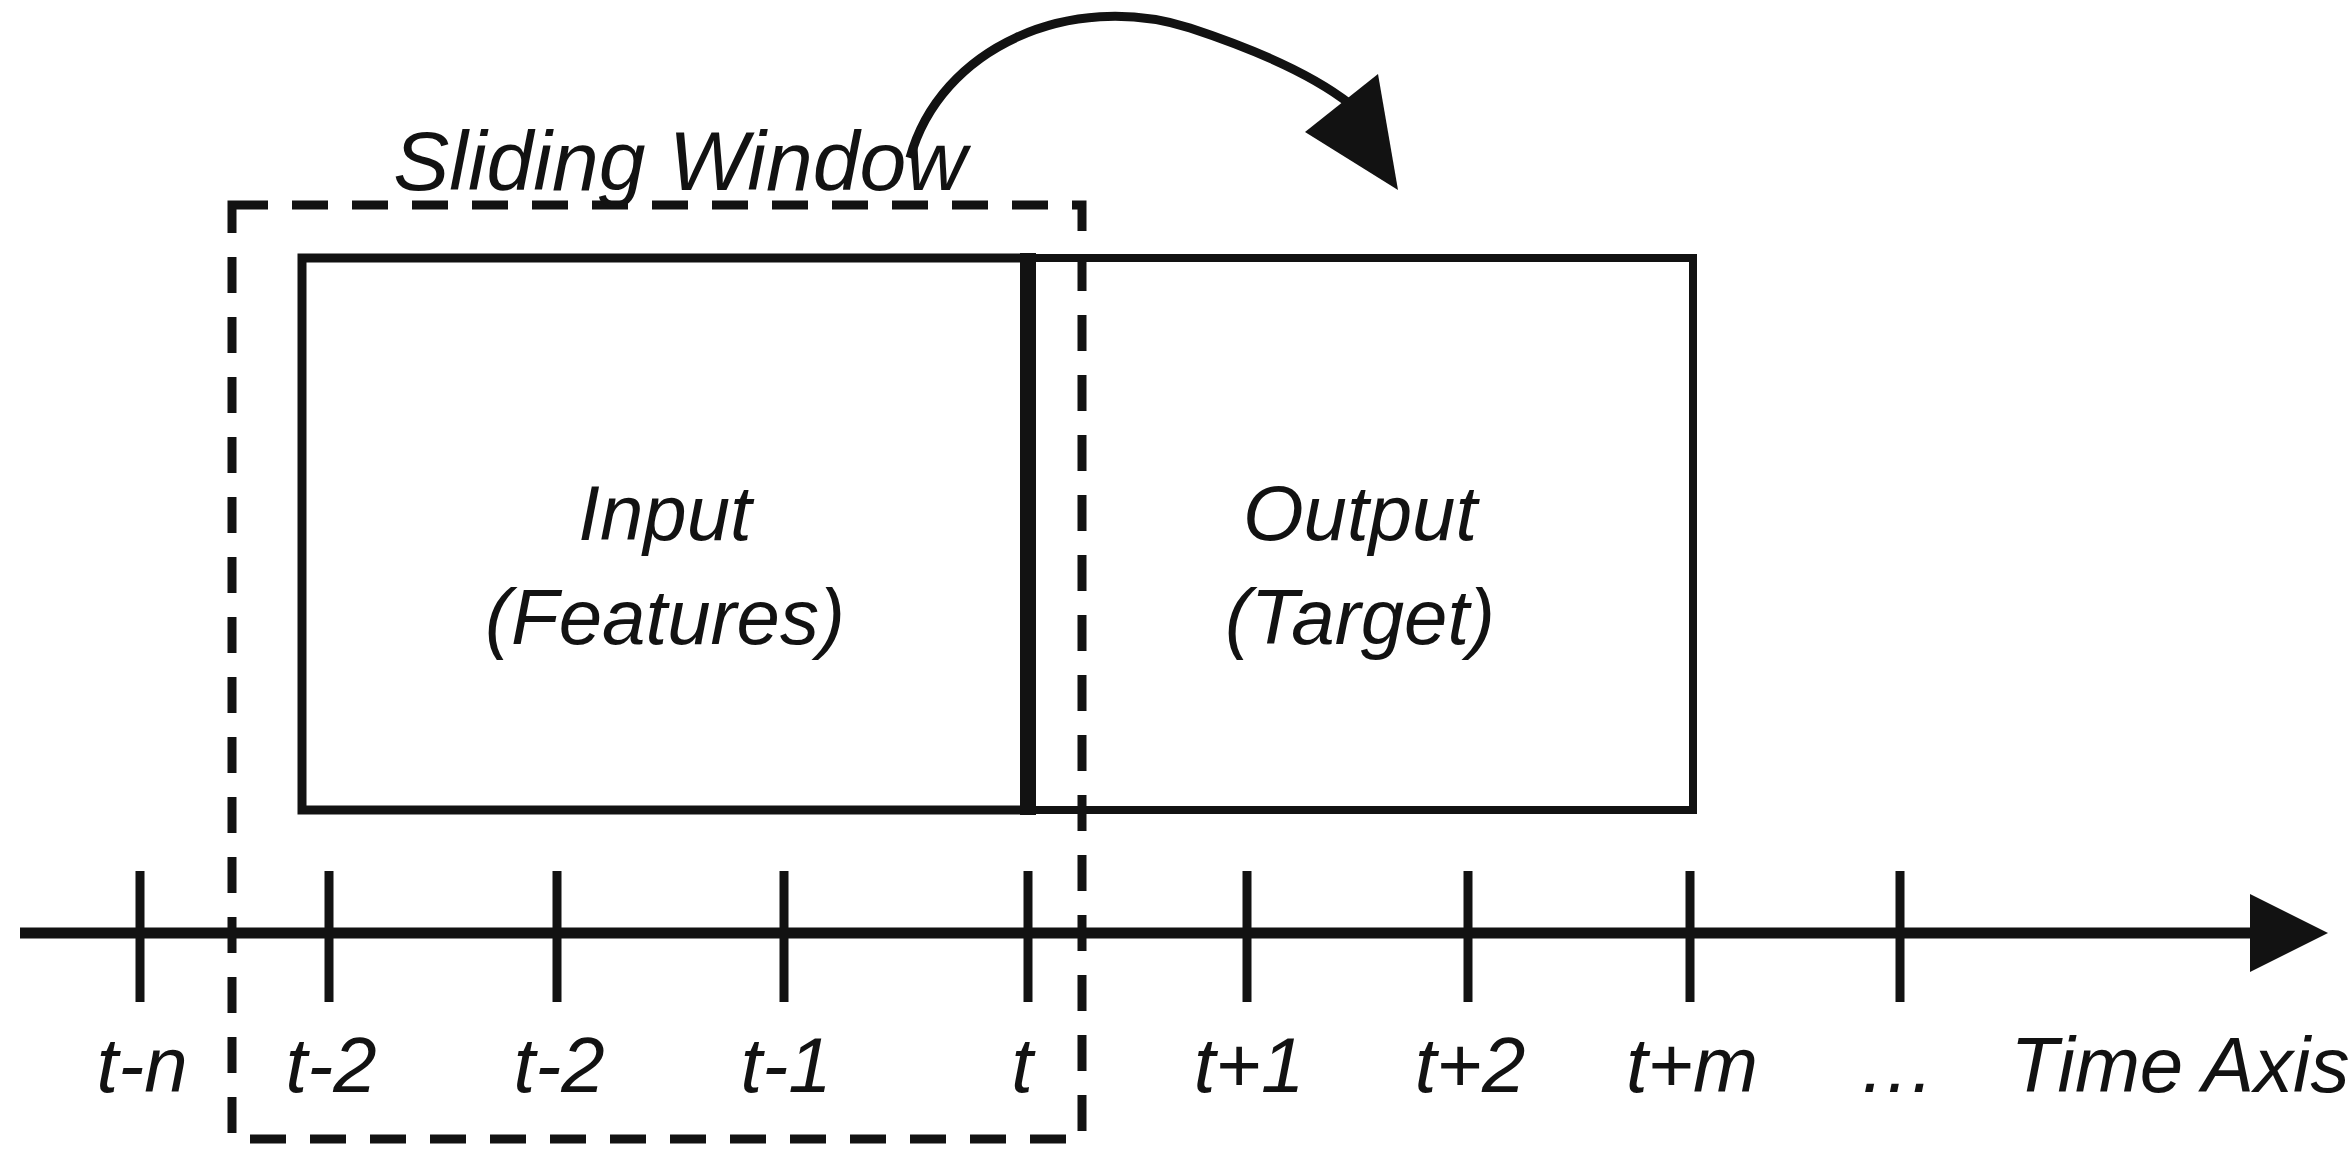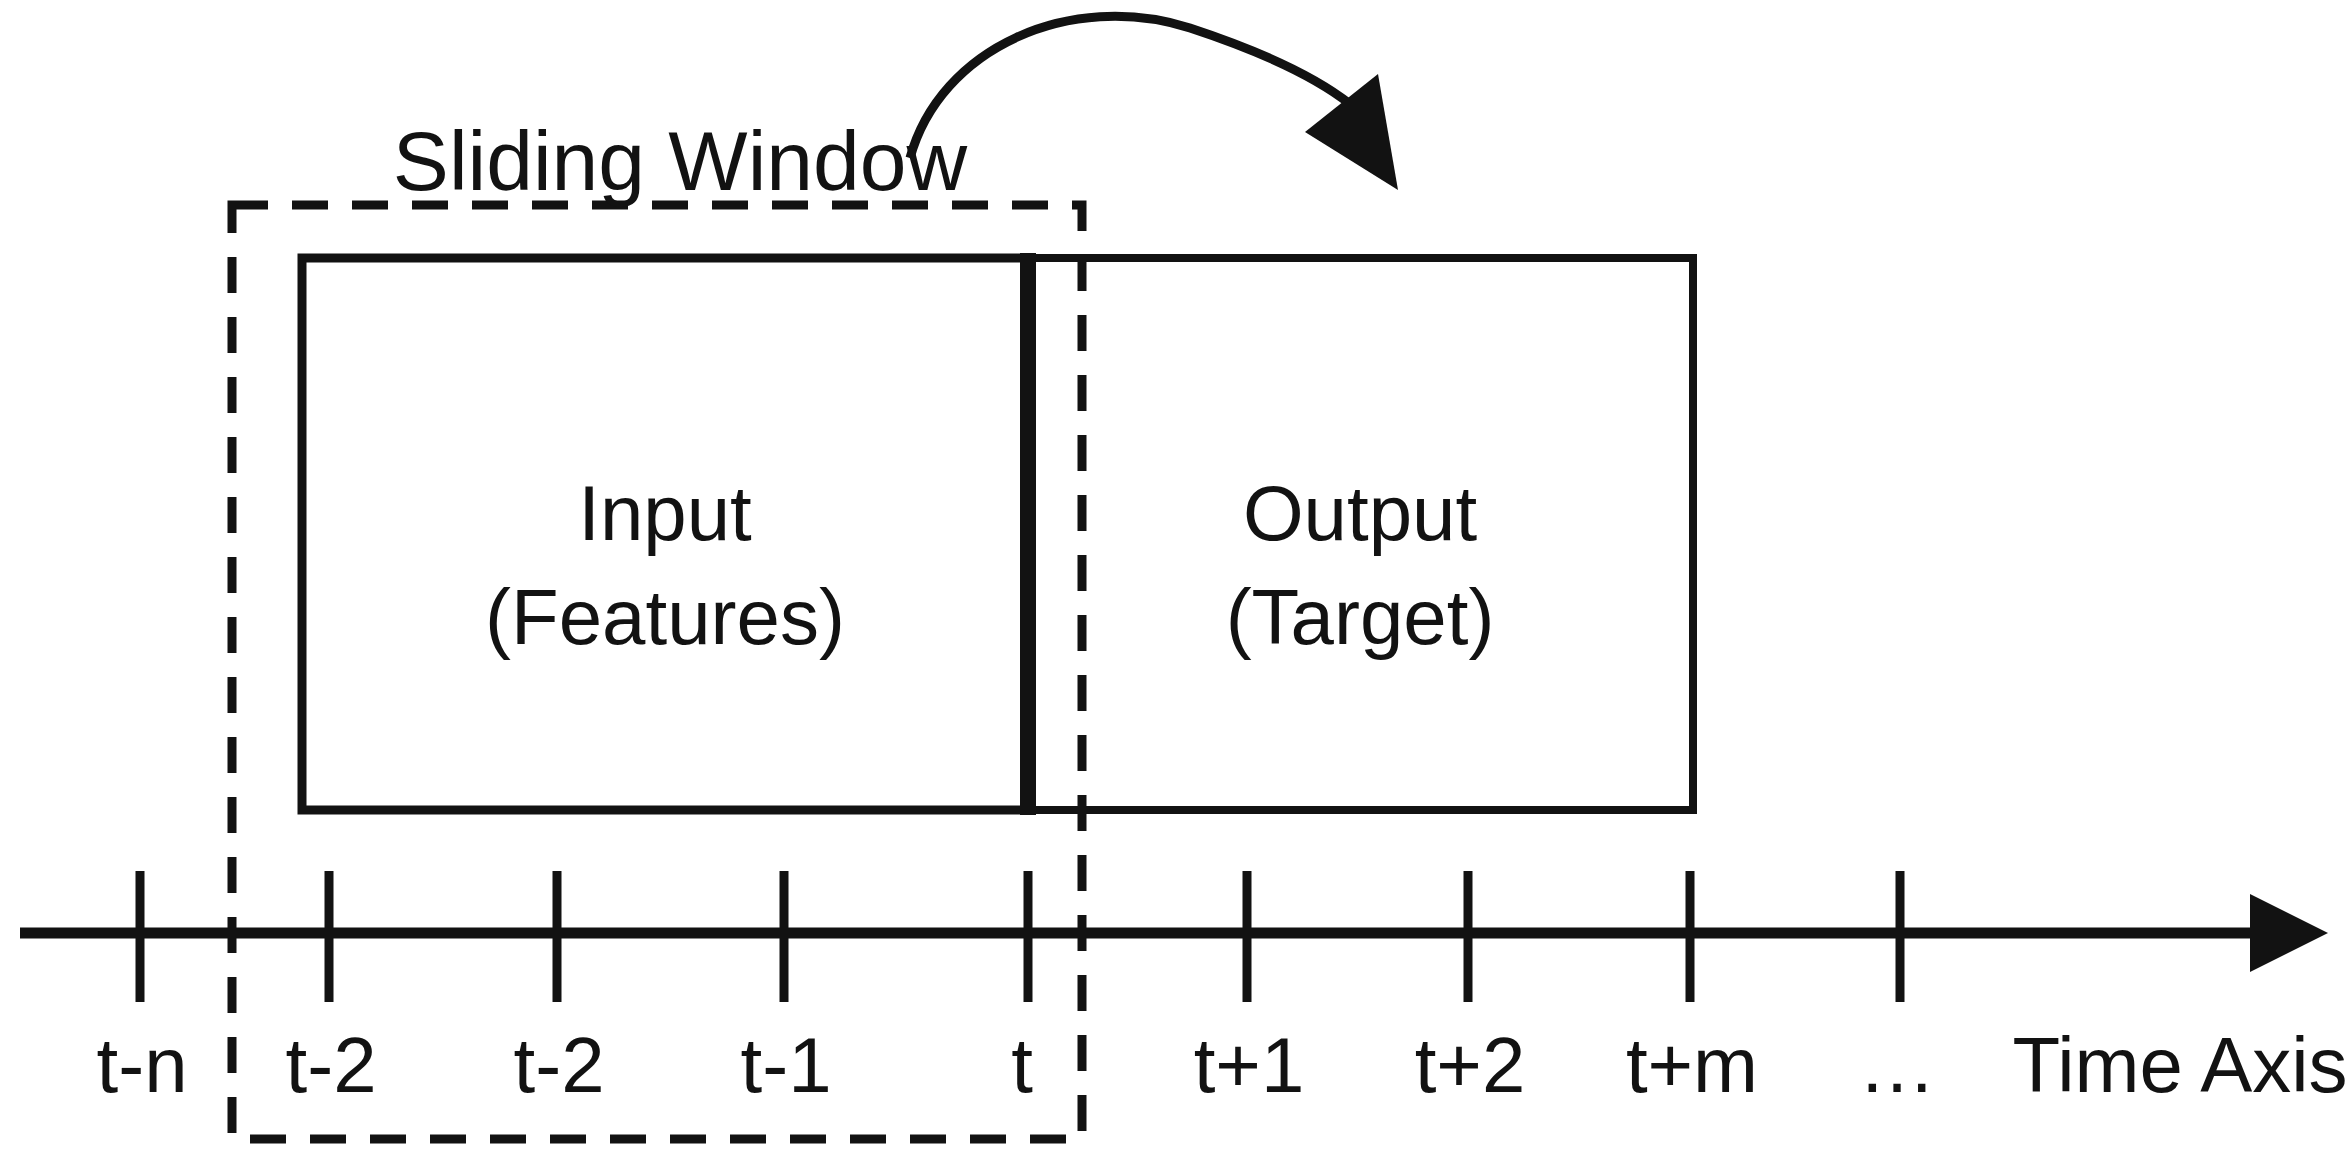--- a/index.html
+++ b/index.html
@@ -7,20 +7,21 @@
     padding: 0;
     background: #ffffff;
   }
   .stage {
     position: relative;
     width: 2352px;
     height: 1171px;
     background: #ffffff;
     overflow: hidden;
     font-family: "Liberation Sans", sans-serif;
+    font-style: italic;
   }
   svg.diagram {
     display: block;
     width: 2352px;
     height: 1171px;
   }
   .ink-stroke {
     stroke: #121212;
     fill: none;
   }

